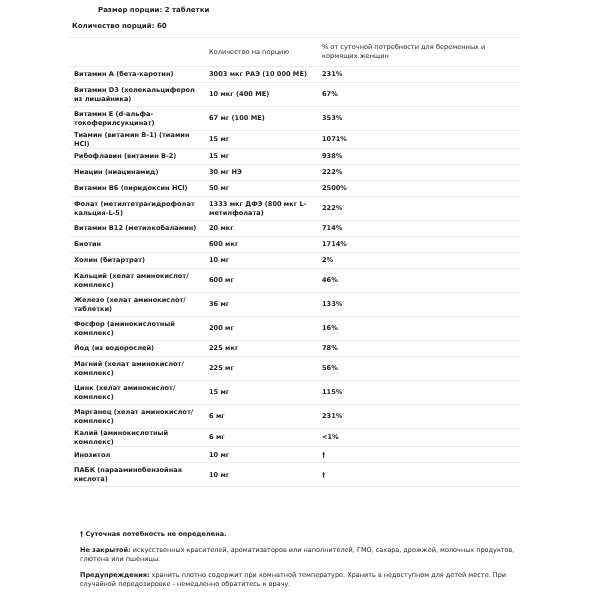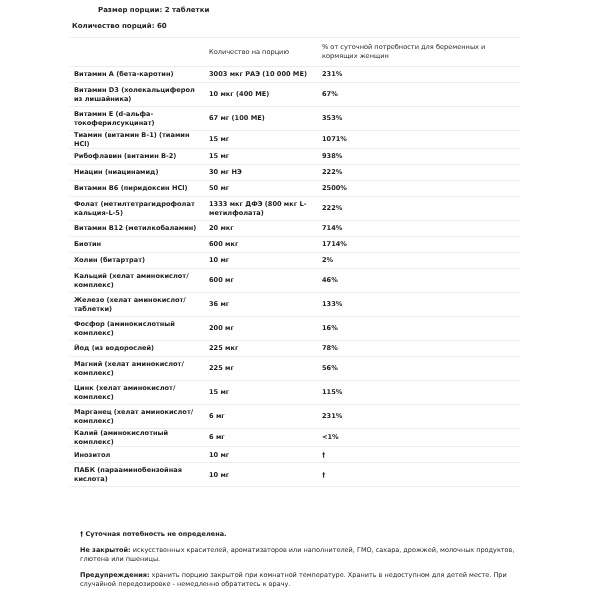--- a/index.html
+++ b/index.html
@@ -217,15 +217,15 @@
           <td class="nm">ПАБК (парааминобензойная кислота)</td>
           <td class="amt">10 мг</td>
           <td class="pct">†</td>
         </tr>
       </tbody>
   </table>
 
   <div class="notes">
     <p class="note">† Суточная потебность не определена.</p>
     <p class="note"><span class="lbl">Не закрытой:</span><span class="txt"> искусственных красителей, ароматизаторов или наполнителей, ГМО, сахара, дрожжей, молочных продуктов, глютена или пшеницы.</span></p>
-    <p class="note"><span class="lbl">Предупреждения:</span><span class="txt"> хранить порцию закрытой при комнатной температуре. Хранить в недоступном для детей месте. При случайной передозировке -  немедленно обратитесь к врачу.</span></p>
+    <p class="note"><span class="lbl">Предупреждения:</span><span class="txt"> хранить плотно содержит при комнатной температуре. Хранить в недоступном для детей месте. При случайной передозировке -  немедленно обратитесь к врачу.</span></p>
   </div>
 </div>
 
 </body></html>

